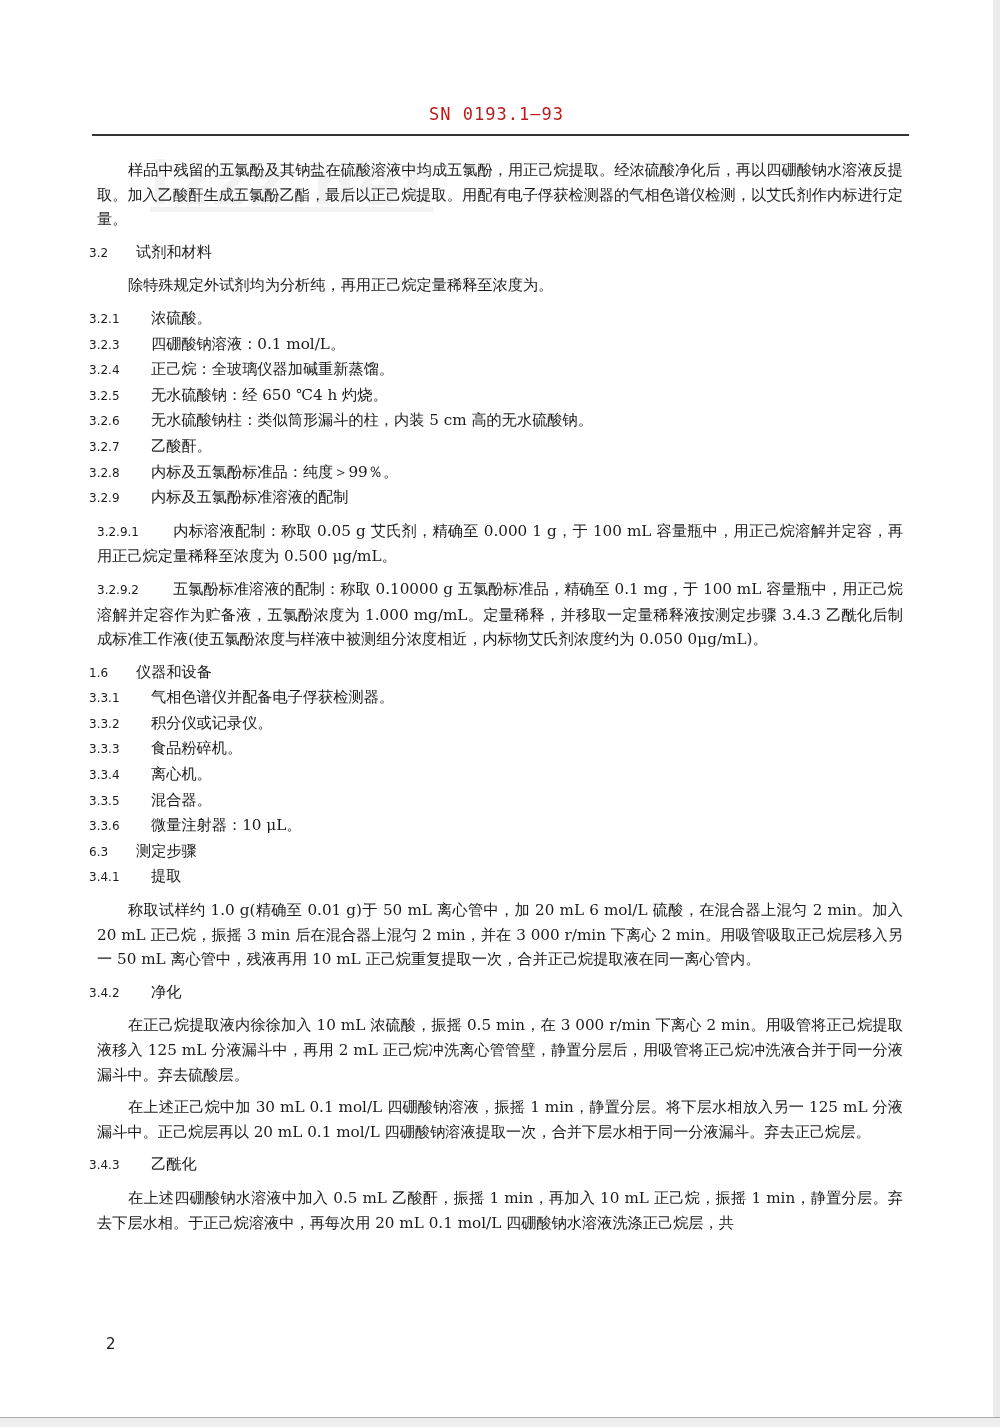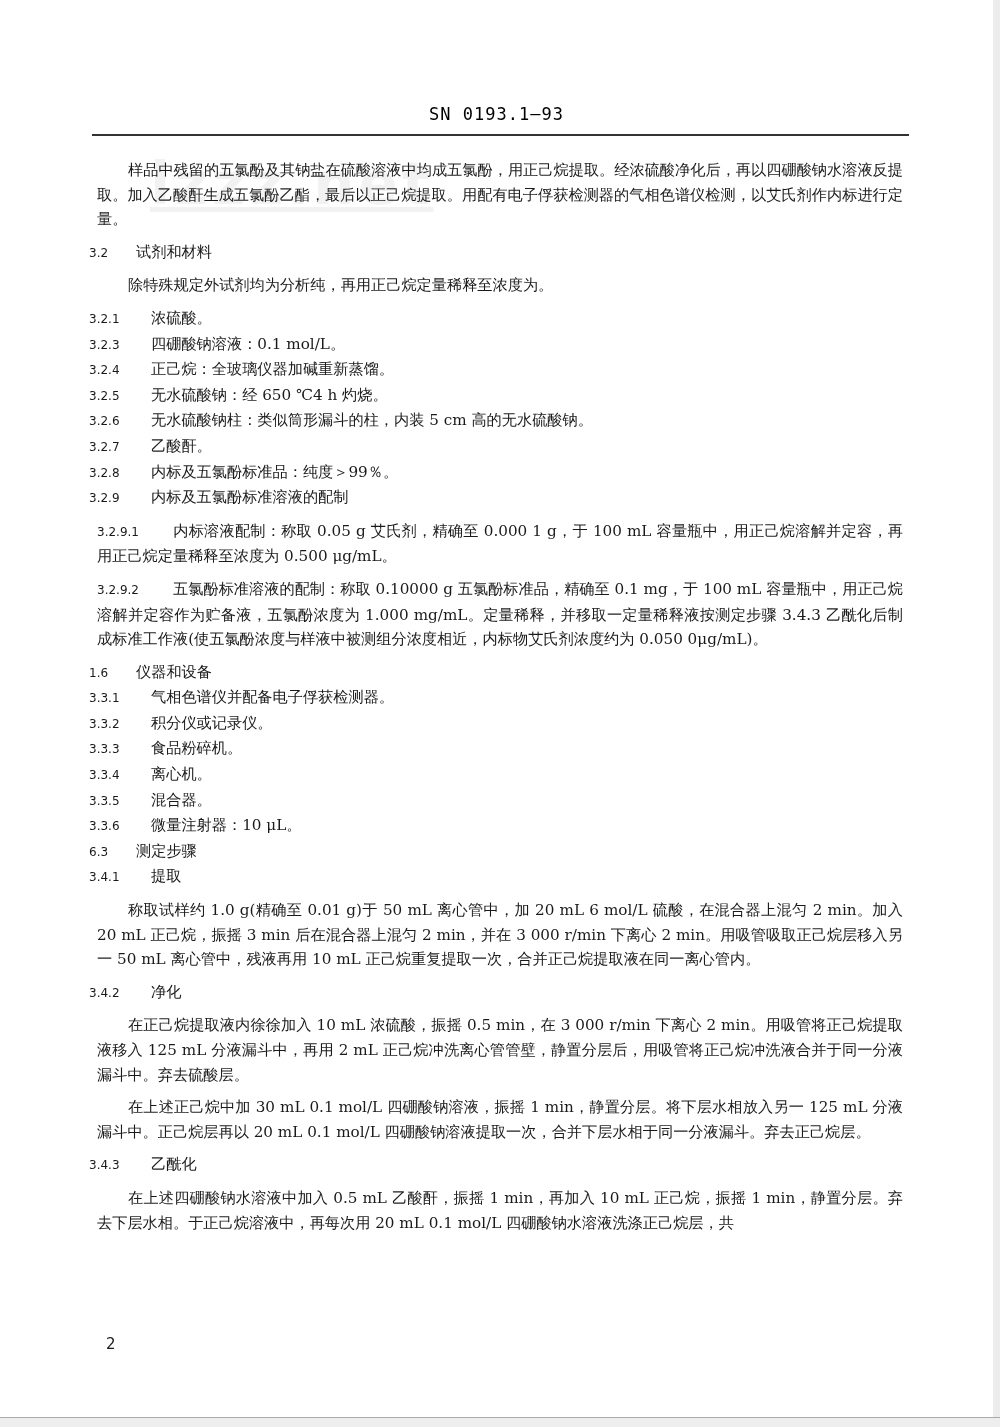--- a/index.html
+++ b/index.html
@@ -5,21 +5,21 @@
   html, body { margin: 0; padding: 0; }
   body {
     width: 1000px; height: 1427px; background: #ffffff; position: relative; overflow: hidden;
     font-family: "DejaVu Serif", "Liberation Serif", serif; color: #1a1a1a;
   }
   .page { position: absolute; left: 0; top: 0; width: 993px; height: 1416px; background: #fff; }
   .right-edge { position: absolute; right: 0; top: 0; width: 7px; height: 1427px; background: #ececec; }
   .bottom-edge { position: absolute; left: 0; bottom: 0; width: 1000px; height: 9px; background: #eeeeee; border-top: 1px solid #aaa; }
   .header-title {
     position: absolute; left: 0; width: 993px; top: 104px; text-align: center;
-    font-family: "DejaVu Sans Mono", "Liberation Mono", monospace; font-size: 17px; letter-spacing: 1px; color: #000000;
+    font-family: "DejaVu Sans Mono", "Liberation Mono", monospace; font-size: 17px; letter-spacing: 1px; color: #b91c1c;
   }
   .header-rule { position: absolute; left: 92px; width: 817px; top: 134px; height: 0; border-top: 2px solid #333; }
   .content { position: absolute; left: 89px; top: 150px; width: 822px; font-size: 15.2px; line-height: 24.6px; }
   .p { margin: 8px; text-align: justify; }
   .indent { text-indent: 31px; }
   .h { margin: 0; white-space: nowrap; }
   .num { display: inline-block; min-width: 62px; font-family: "DejaVu Sans", "Liberation Sans", sans-serif; font-size: 12px; }
   .num.l2 { min-width: 47px; }
   .num.l4 { min-width: 76px; }
   .page-number { position: absolute; left: 106px; top: 1335px; font-size: 15px; font-family: "DejaVu Sans", sans-serif; }

